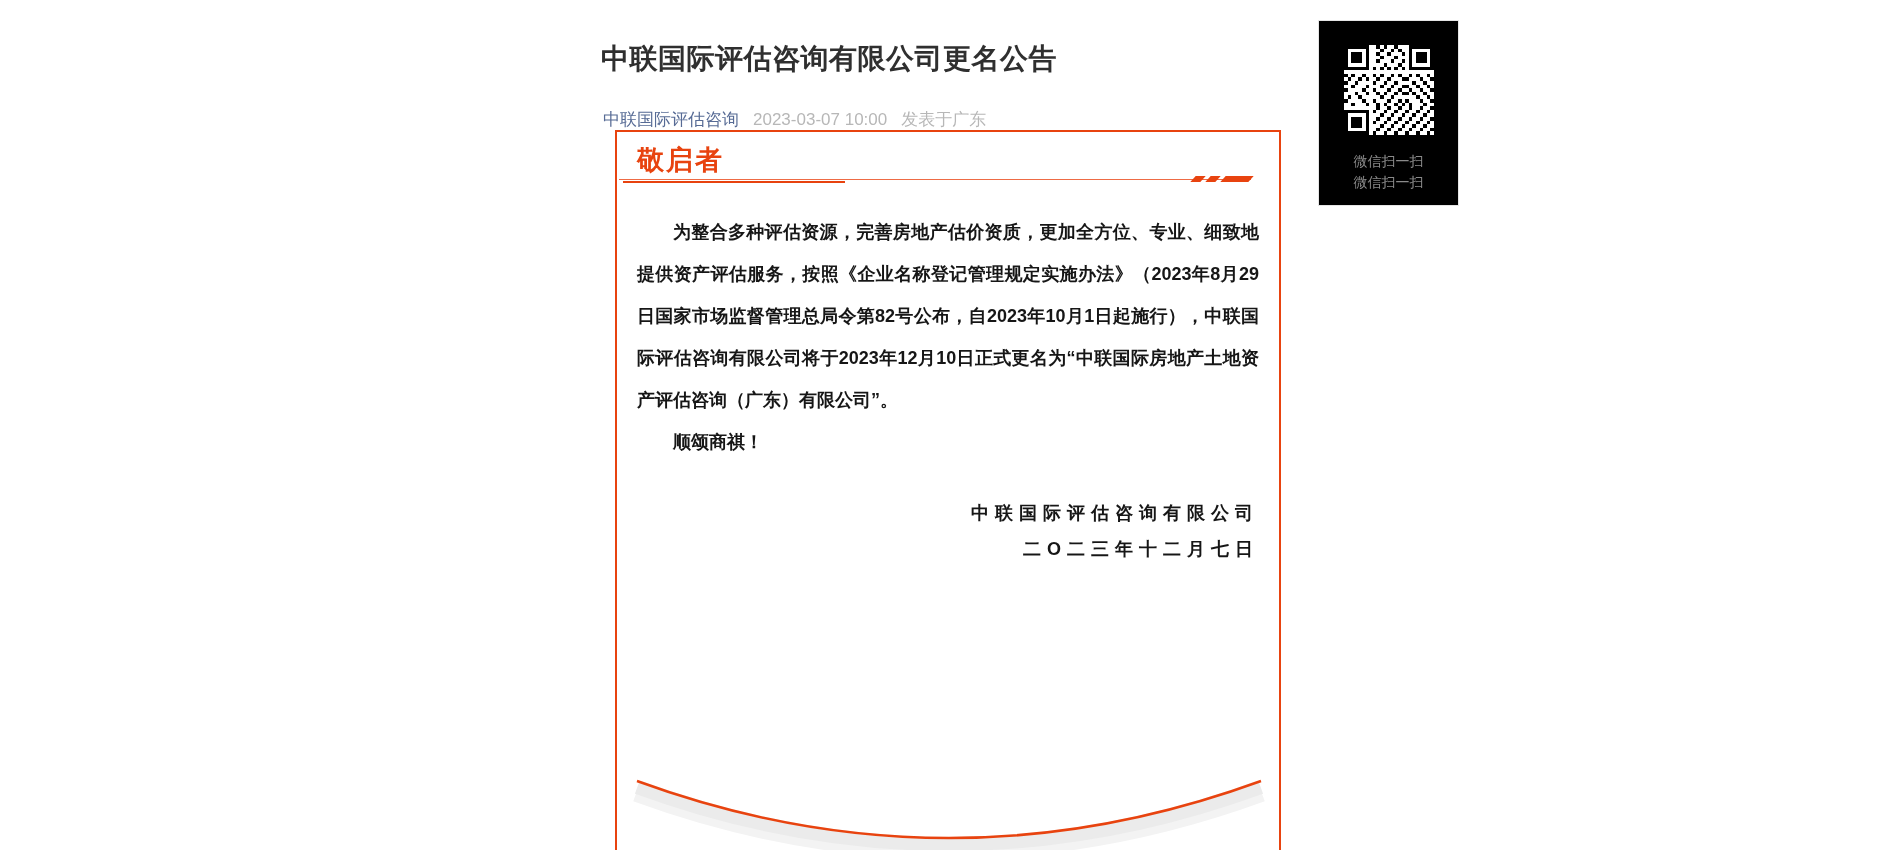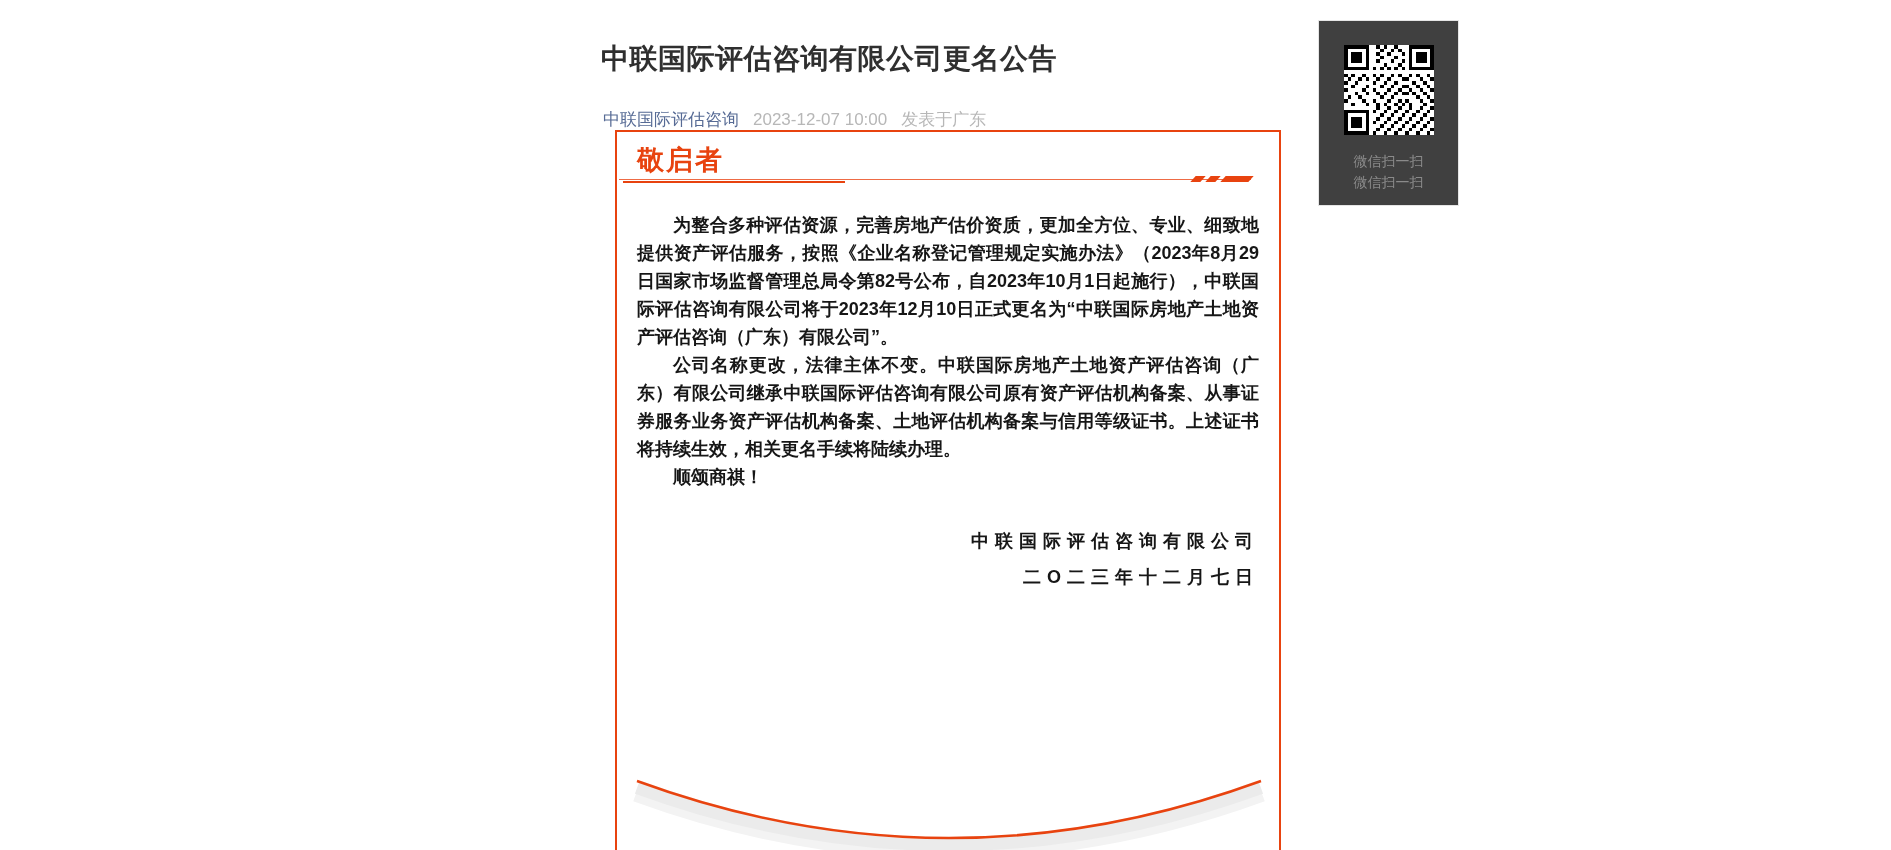--- a/index.html
+++ b/index.html
@@ -102,21 +102,21 @@
     height: 6px;
     background: #e8430f;
     transform: skewX(-42deg);
   }
 
   .letter-body {
     margin: 24px 20px 0 20px;
     font-size: 18px;
     font-weight: 700;
     color: #161616;
-    line-height: 28px;
+    line-height: 42px;
     text-align: justify;
   }
   .letter-body p { margin: 0; text-indent: 2em; }
 
   .signature-block {
     margin: 32px 20px 0 20px;
     text-align: right;
     font-size: 18px;
     font-weight: 700;
     color: #161616;
@@ -135,21 +135,21 @@
 
   
   .qr-panel {
     position: absolute;
     left: 1318px;
     top: 20px;
     width: 141px;
     height: 186px;
     box-sizing: border-box;
     border: 1px solid #e5e5e5;
-    background: #404040;
+    background: #000000;
     text-align: center;
   }
   .qr-code {
     display: inline-block;
     margin-top: 24px;
     width: 90px;
     height: 90px;
   }
   .qr-caption {
     margin-top: 12px;
@@ -158,42 +158,41 @@
     color: #8a8a8a;
   }
 </style>
 </head>
 <body>
 
 <h1 class="article-title">中联国际评估咨询有限公司更名公告</h1>
 
 <div class="byline">
   <span class="account">中联国际评估咨询</span>
-  <span class="meta">2023-12-07 10:00</span>
+  <span class="meta">2023-03-07 10:00</span>
   <span class="meta">发表于广东</span>
 </div>
 
 <div class="letter-card">
 
   <div class="letter-head">
     <div class="salutation">敬启者</div>
     <div class="head-rule">
       <div class="rule-thin"></div>
       <div class="rule-thick"></div>
       <div class="slash-decoration">
         <div class="slash"></div>
         <div class="slash"></div>
         <div class="slash-bar"></div>
       </div>
     </div>
   </div>
 
   <div class="letter-body">
     <p>为整合多种评估资源，完善房地产估价资质，更加全方位、专业、细致地提供资产评估服务，按照《企业名称登记管理规定实施办法》（2023年8月29日国家市场监督管理总局令第82号公布，自2023年10月1日起施行），中联国际评估咨询有限公司将于2023年12月10日正式更名为“中联国际房地产土地资产评估咨询（广东）有限公司”。</p>
-    <p>公司名称更改，法律主体不变。中联国际房地产土地资产评估咨询（广东）有限公司继承中联国际评估咨询有限公司原有资产评估机构备案、从事证券服务业务资产评估机构备案、土地评估机构备案与信用等级证书。上述证书将持续生效，相关更名手续将陆续办理。</p>
     <p>顺颂商祺！</p>
   </div>
 
   <div class="signature-block">
     <div>中联国际评估咨询有限公司</div>
     <div>二O二三年十二月七日</div>
   </div>
 
   <svg class="bottom-curve" viewBox="0 0 632 90" preserveAspectRatio="none">
     <path d="M4 24 Q316 138 628 24" stroke="#f3f3f3" stroke-width="22" fill="none"></path>

